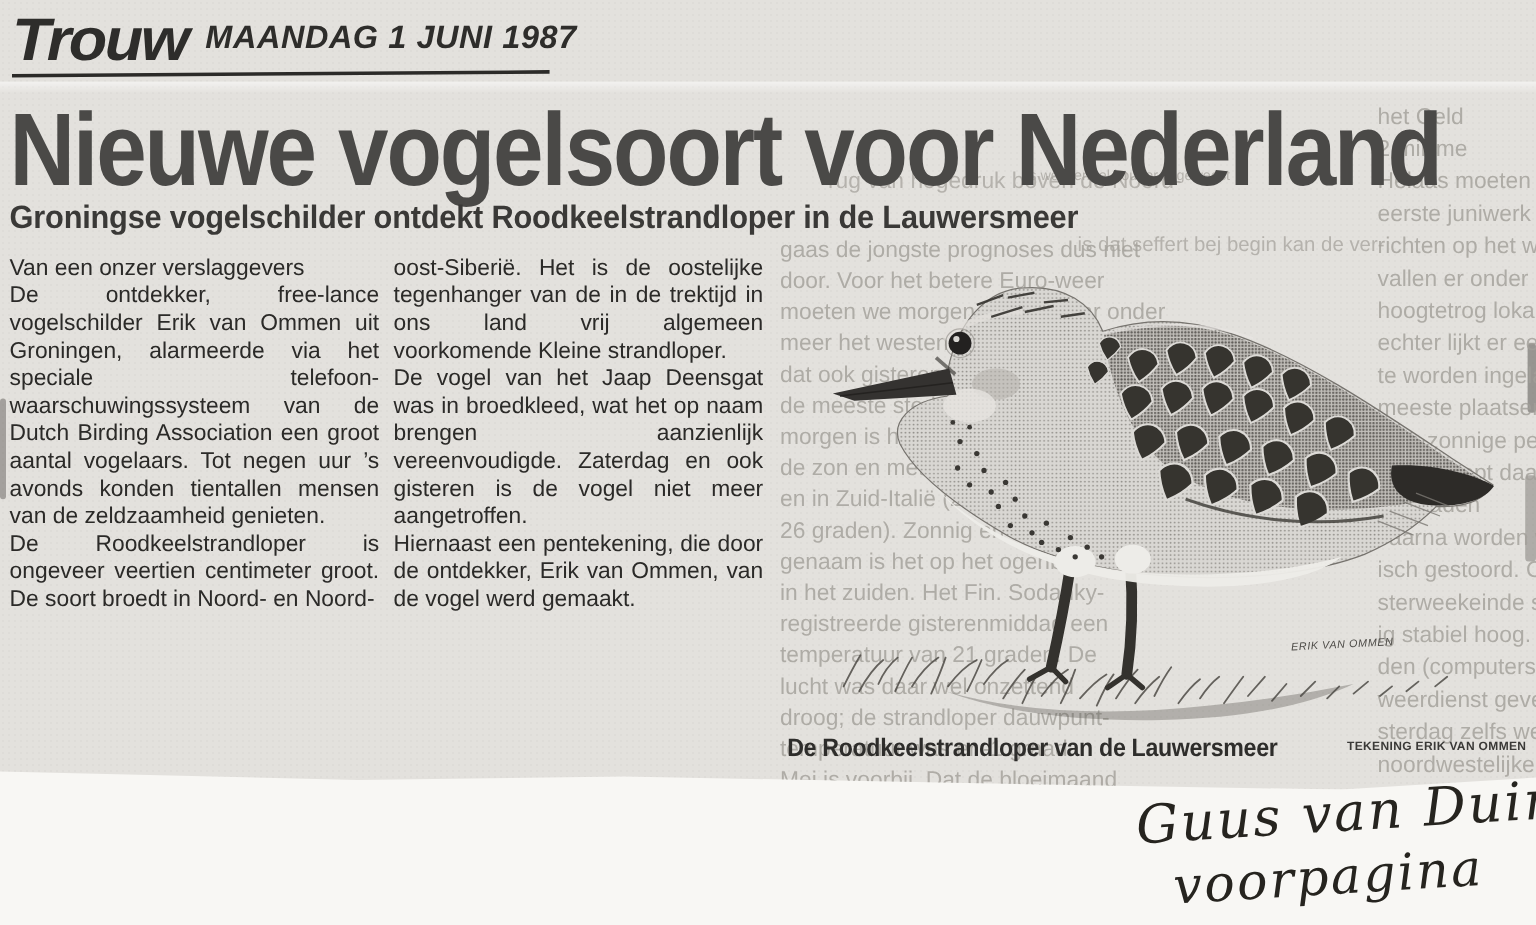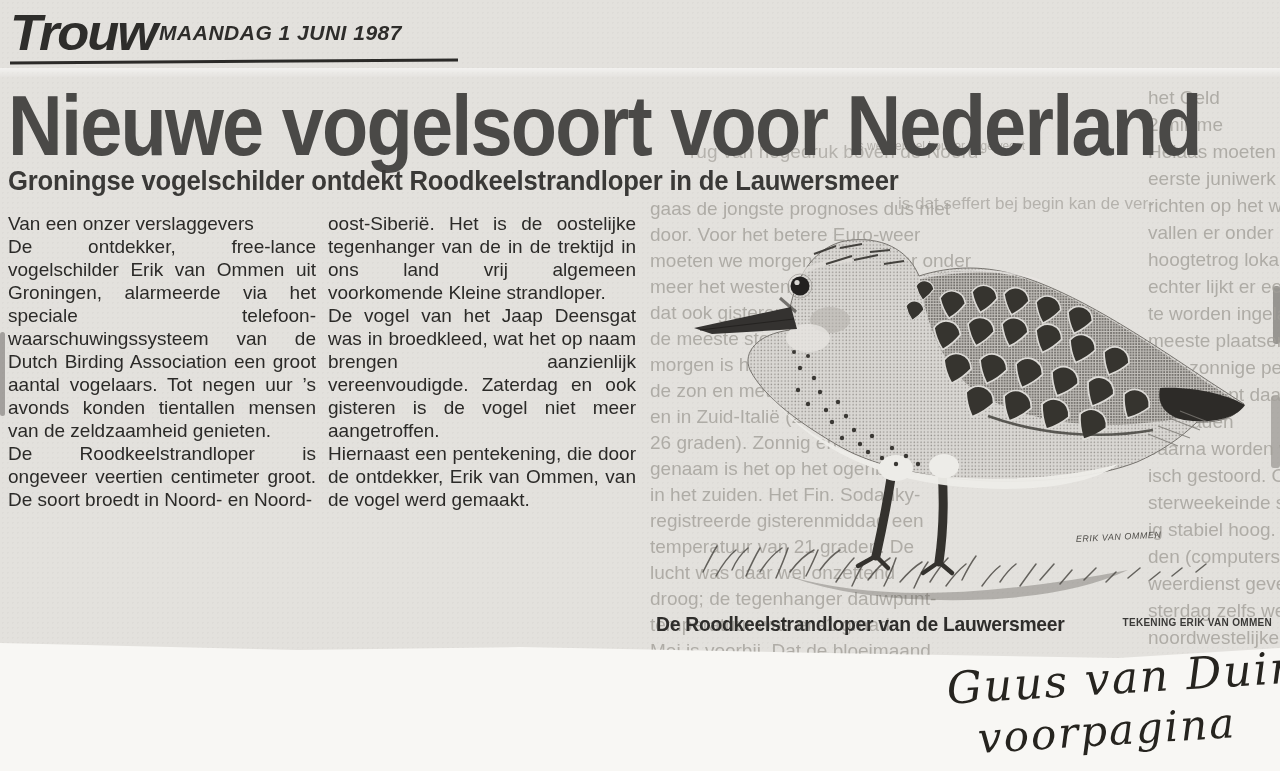--- a/index.html
+++ b/index.html
@@ -27,22 +27,22 @@
   .ghost-mid .gline{line-height:26px;}
   .gfrag{position:absolute;color:#a6a39d;font-size:19px;white-space:nowrap;z-index:1;opacity:.75;}
   .gf1{left:690px;top:141px;}
   .gf2{left:855px;top:139px;font-size:12px;}
   .gf3{left:898px;top:194px;font-size:17px;}
 
   
   .masthead{position:absolute;left:10px;top:4px;z-index:2;}
   .logo{font-style:italic;font-weight:bold;font-size:50px;letter-spacing:-2px;color:#2e2d2b;
         display:inline-block;transform:scaleX(1.05);transform-origin:left bottom;}
-  .mh-date{font-style:italic;font-weight:bold;font-size:21px;letter-spacing:.5px;color:#2e2d2b;
-        display:inline-block;margin-left:10px;vertical-align:10px;}
+  .mh-date{font-style:italic;font-weight:bold;font-size:27px;letter-spacing:.5px;color:#2e2d2b;
+        display:inline-block;margin-left:22px;vertical-align:10px;}
   .mh-rule{position:absolute;left:10px;top:60px;width:448px;height:3px;background:#2b2a28;
         transform:rotate(-.4deg);z-index:2;}
 
   
   .headline{position:absolute;left:8px;top:82px;z-index:2;margin:0;font-weight:bold;
         font-size:86px;line-height:1;letter-spacing:-2px;color:#4a4947;white-space:nowrap;
         transform:scaleX(.88);transform-origin:left top;}
   .subhead{position:absolute;left:8px;top:166px;z-index:2;margin:0;font-weight:bold;
         font-size:27px;letter-spacing:-.2px;color:#3a3937;white-space:nowrap;
         transform:scaleX(.95);transform-origin:left top;}
@@ -113,21 +113,21 @@
         <div class="gline">de meeste steden een</div>
         <div class="gline">morgen is het ook in</div>
         <div class="gline">de zon en met Marseille 26,</div>
         <div class="gline">en in Zuid-Italië (23 tot</div>
         <div class="gline">26 graden). Zonnig en redelijk aan-</div>
         <div class="gline">genaam is het op het ogenblik ook</div>
         <div class="gline">in het zuiden. Het Fin. Sodanky-</div>
         <div class="gline">registreerde gisterenmiddag een</div>
         <div class="gline">temperatuur van 21 graden. De</div>
         <div class="gline">lucht was daar wel onzettend</div>
-        <div class="gline">droog; de tegenhanger dauwpunt-</div>
+        <div class="gline">droog; de strandloper dauwpunt-</div>
         <div class="gline">temperatuur was er -1 graad.</div>
         <div class="gline">Mei is voorbij. Dat de bloeimaand</div>
       </div>
     <div class="gfrag gf1">rug van hogedruk boven de Noord-</div>
     <div class="gfrag gf2">is wel dermel kouder is geweest</div>
     <div class="gfrag gf3">is dat seffert bej begin kan de ver-</div>
 
     <div class="masthead">
       <span class="logo">Trouw</span><span class="mh-date">MAANDAG 1 JUNI 1987</span>
     </div>

